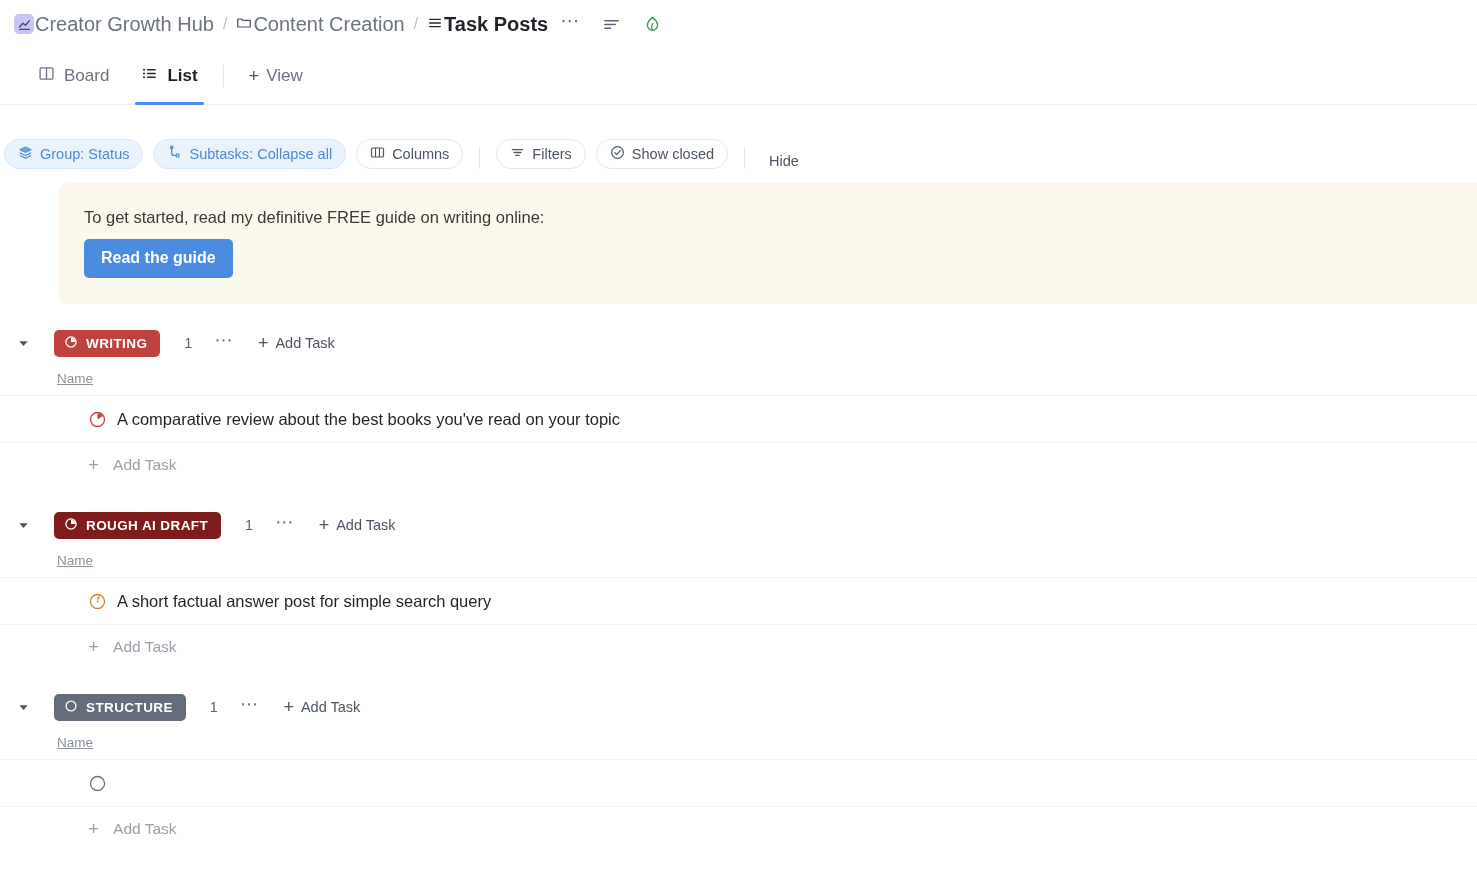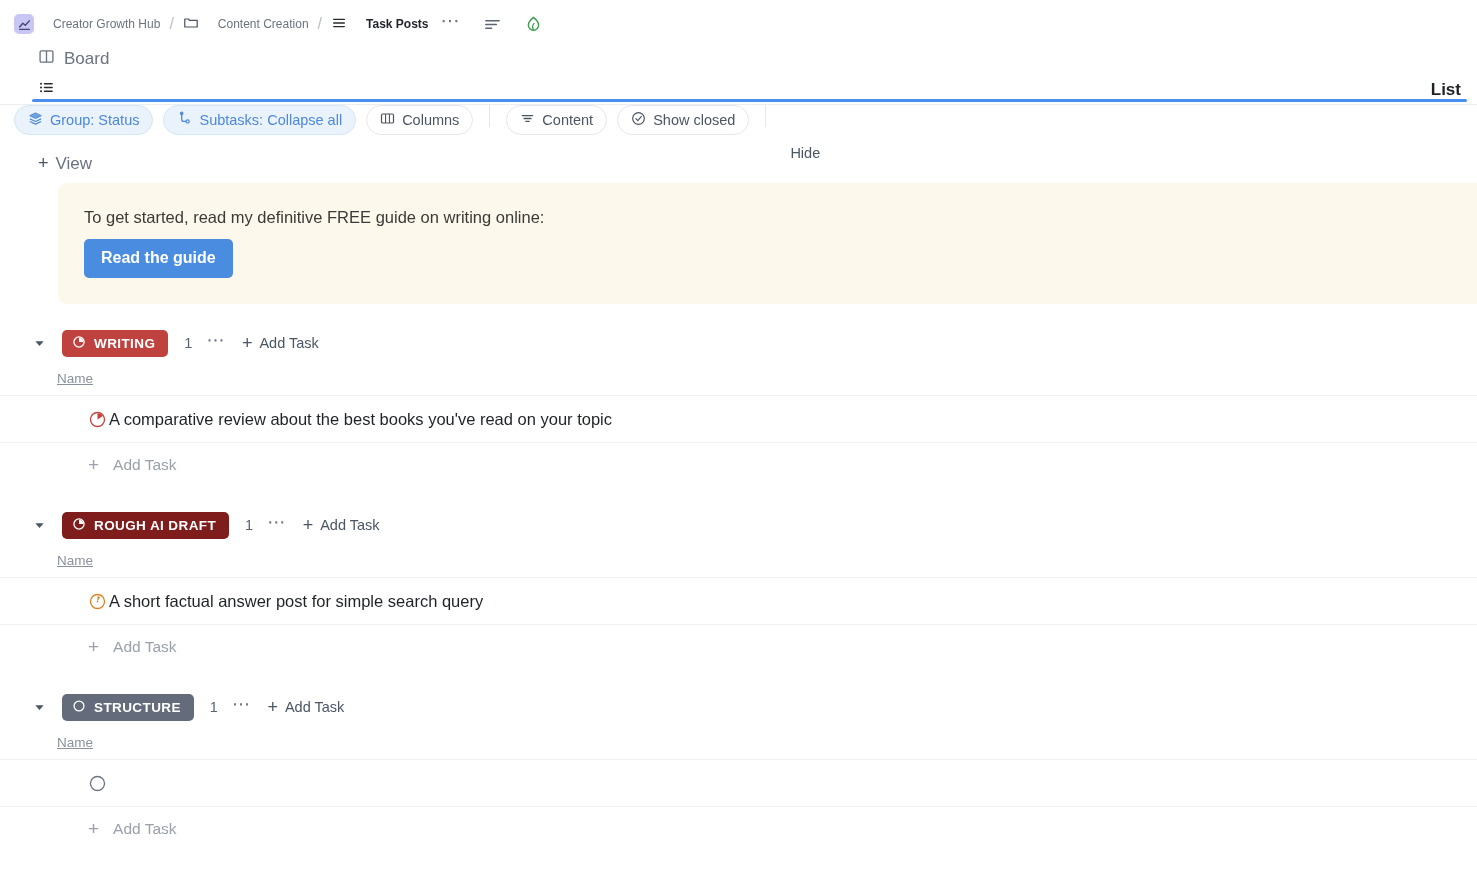--- a/index.html
+++ b/index.html
@@ -17,22 +17,22 @@
   .breadcrumb-bar {
     height: 48px;
     display: flex;
     align-items: center;
     padding: 0 0 0 14px;
     gap: 0px;
   }
   .crumb {
     display: flex;
     align-items: center;
-    gap: 19px;
-    font-size: 12px;
+    gap: 1px;
+    font-size: 20px;
     color: #6b7280;
     cursor: pointer;
     white-space: nowrap;
   }
   .crumb.current {
     color: #1f2328;
     font-weight: bold;
   }
   .crumb-sep {
     color: #b9bfc7;
@@ -66,22 +66,21 @@
   .sort-icon { padding: 0 12px; }
   .leaf-icon { padding: 0 10px; }
 
   
   .tabbar {
     height: 57px;
     display: flex;
     align-items: stretch;
     padding-left: 22px;
     border-bottom: 1px solid #eceef1;
-    gap: 9px;
-    flex-direction: column;
+    gap: 0;
   }
   .tab {
     display: flex;
     align-items: center;
     gap: 9px;
     font-size: 17px;
     color: #6b7280;
     padding: 0 16px;
     cursor: pointer;
     position: relative;
@@ -101,22 +100,22 @@
     background: #e3e6ea;
     margin: 17px 9px;
     flex: none;
   }
   .tab.addview { color: #6b7280; gap: 7px; }
 
   
   .toolbar {
     height: 64px;
     display: flex;
-    align-items: flex-start;
-    padding-left: 14px;
+    align-items: flex-end;
+    padding-left: 4px;
     gap: 10px;
   }
   .pill {
     display: inline-flex;
     align-items: center;
     gap: 7px;
     height: 30px;
     padding: 0 13px;
     border-radius: 16px;
     font-size: 14.5px;
@@ -173,23 +172,23 @@
     padding: 10px 17px 11px;
     cursor: pointer;
     font-family: "Liberation Sans", sans-serif;
   }
 
   
   .group { margin-top: 22px; }
   .group-head {
     display: flex;
     align-items: center;
-    padding-left: 28px;
+    padding-left: 12px;
     height: 34px;
-    gap: 0;
+    gap: 8px;
   }
   .caret {
     width: 22px;
     display: inline-flex;
     align-items: center;
     justify-content: center;
     cursor: pointer;
     flex: none;
   }
   .status-badge {
@@ -238,21 +237,21 @@
     padding: 11px 0 9px 57px;
     border-bottom: 1px solid #f0f1f3;
     text-decoration: underline;
   }
   .task-row {
     display: flex;
     align-items: center;
     height: 47px;
     padding-left: 88px;
     border-bottom: 1px solid #f0f1f3;
-    gap: 2px;
+    gap: 10px;
     cursor: pointer;
   }
   .task-name {
     font-size: 16.5px;
     color: #1f2328;
     white-space: nowrap;
   }
   .add-task-row {
     display: flex;
     align-items: center;
@@ -406,21 +405,21 @@
   <div class="pill plain">
     <span>
       <svg width="15" height="15" viewBox="0 0 16 16">
         <g stroke="#4b5563" stroke-width="1.4" stroke-linecap="round">
           <line x1="2.5" y1="5" x2="13.5" y2="5"></line>
           <line x1="4.3" y1="8" x2="11.7" y2="8"></line>
           <line x1="6.2" y1="11" x2="9.8" y2="11"></line>
         </g>
       </svg>
     </span>
-    <span>Content</span>
+    <span>Filters</span>
   </div>
 
   <div class="pill plain">
     <span>
       <svg width="15" height="15" viewBox="0 0 16 16">
         <circle cx="8" cy="8" r="6.2" fill="none" stroke="#4b5563" stroke-width="1.3"></circle>
         <polyline points="5.2,8.2 7.2,10.2 10.9,5.9" fill="none" stroke="#4b5563" stroke-width="1.3" stroke-linecap="round" stroke-linejoin="round"></polyline>
       </svg>
     </span>
     <span>Show closed</span>

